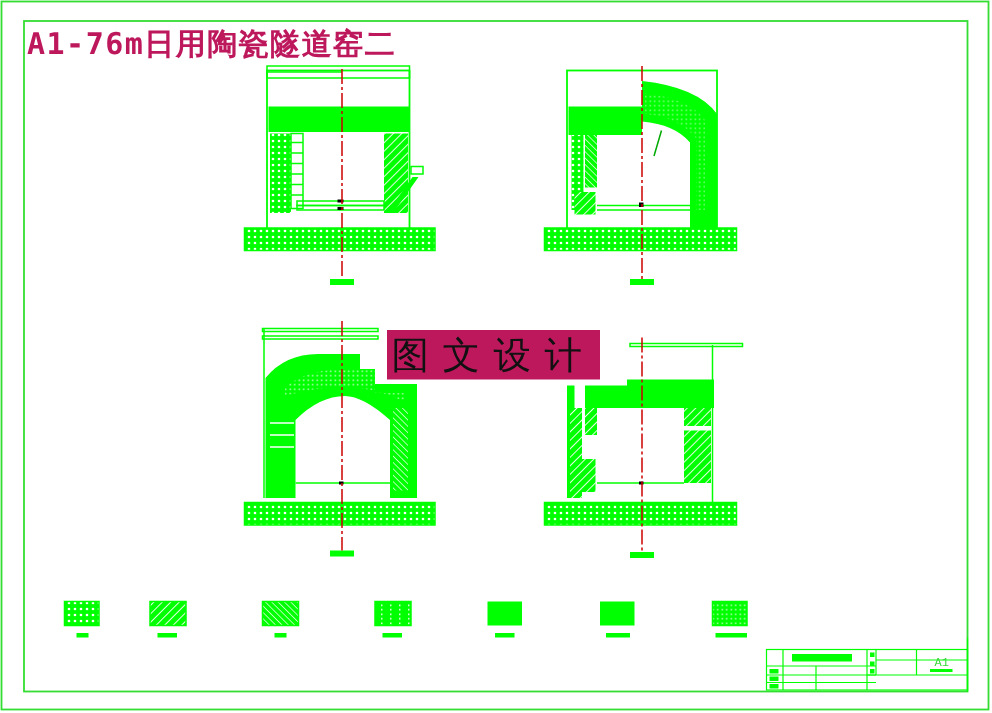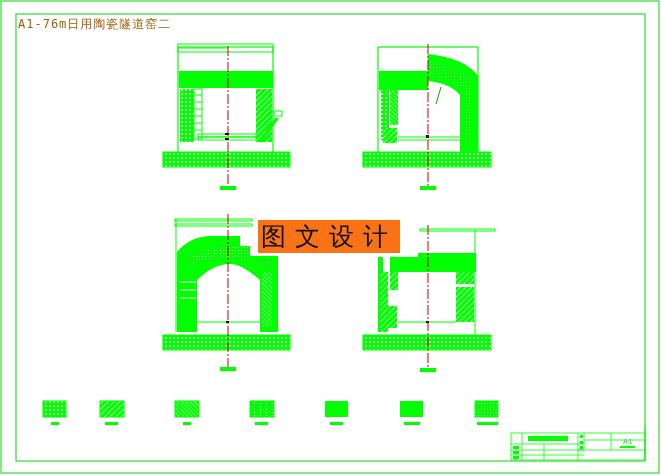--- a/index.html
+++ b/index.html
@@ -1,18 +1,18 @@
 <!DOCTYPE html>
 <html><head>
 <meta charset="utf-8">
 <style>
   html, body { margin:0; padding:0; background:#ffffff; }
   body { width:661px; height:475px; position:relative; overflow:hidden; font-family:"DejaVu Sans", sans-serif; }
-  .title { position:absolute; left:18px; top:16px; color:#a16207; font-size:12px; font-weight:normal; letter-spacing:1px; white-space:nowrap; font-family:"DejaVu Sans Mono", monospace; }
-  .watermark { position:absolute; left:258px; top:220px; font-size:25px; color:#111; letter-spacing:9px; font-family:"DejaVu Serif", serif; background:#f97316; padding:0 3px; white-space:nowrap; }
+  .title { position:absolute; left:18px; top:16px; color:#be185d; font-size:20px; font-weight:bold; letter-spacing:1px; white-space:nowrap; font-family:"DejaVu Sans Mono", monospace; }
+  .watermark { position:absolute; left:258px; top:220px; font-size:25px; color:#111; letter-spacing:9px; font-family:"DejaVu Serif", serif; background:#be185d; padding:0 3px; white-space:nowrap; }
   svg { position:absolute; left:0; top:0; }
   .tb-text { font-size:8px; fill:#39d739; font-family:"Liberation Mono", monospace; }
 </style>
 </head>
 <body>
 
 <svg width="661" height="475" viewBox="0 0 661 475">
   <defs>
     <pattern id="grid" width="4" height="4" patternUnits="userSpaceOnUse">
       <rect width="4" height="4" fill="#00ff00"></rect>

